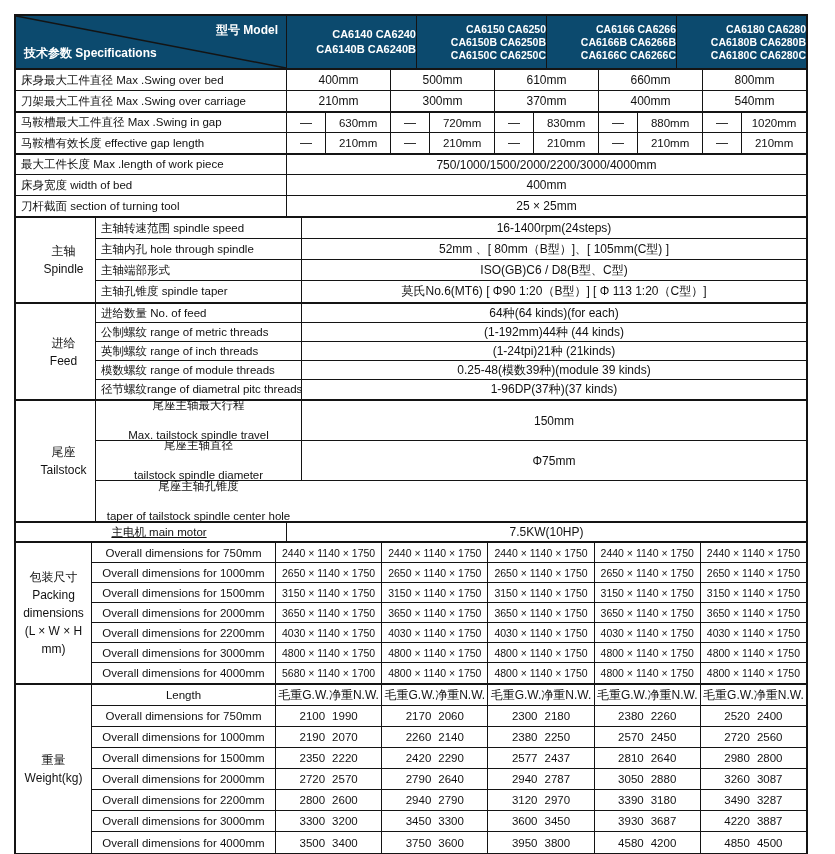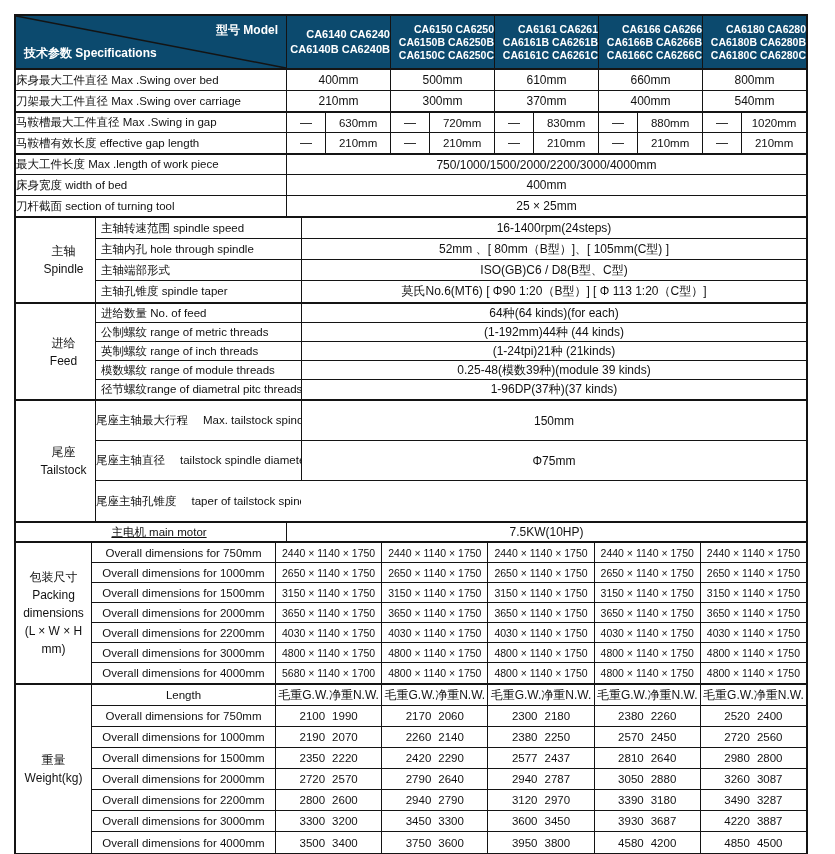--- a/index.html
+++ b/index.html
@@ -8,21 +8,21 @@
   .page { position:relative; width:835px; height:854px; background:#fff; }
   .spec-table { position:absolute; left:14px; top:14px; width:794px; border:2px solid #141414; background:#fff; }
 
   .row { display:flex; width:100%; border-bottom:1px solid #141414; }
   .row:last-child { border-bottom:none; }
   .bt { border-top:1px solid #141414; }
 
   .h54{height:54px} .h21{height:21px} .h19{height:19px} .h40{height:40px} .h20{height:20px}
 
   .cell { display:flex; align-items:center; justify-content:center; overflow:hidden; }
-  .label-cell { width:270px; flex:none; justify-content:flex-start; font-size:11.5px; white-space:nowrap; }
+  .label-cell { width:270px; flex:none; justify-content:flex-start; padding-left:5px; font-size:11.5px; white-space:nowrap; }
   .val { flex:1 1 0; border-left:1px solid #141414; font-size:12px; text-align:center; white-space:nowrap; }
   .val.small { font-size:10.5px; }
 
   
   .header-row { background:#0c4a6e; color:#fff; font-weight:bold; border-bottom:2px solid #141414; }
   .corner { position:relative; width:270px; flex:none; }
   .corner svg { position:absolute; left:0; top:0; width:100%; height:100%; }
   .corner .tr { position:absolute; right:8px; top:6px; font-size:12px; }
   .corner .bl { position:absolute; left:8px; bottom:6px; font-size:12px; }
   .model-cell { flex:1 1 0; border-left:1px solid #141414; display:flex; flex-direction:column; align-items:flex-end; justify-content:center; font-size:10.5px; line-height:13px; white-space:nowrap; }
@@ -33,21 +33,21 @@
   .split .dash { width:38%; border-right:1px solid #141414; display:flex; align-items:center; justify-content:center; font-size:12px; }
   .split .sv { width:62%; display:flex; align-items:center; justify-content:center; font-size:11.5px; white-space:nowrap; }
 
   
   .section { display:flex; width:100%; border-bottom:1px solid #141414; }
   .group-col { flex:none; border-right:1px solid #141414; display:flex; flex-direction:column; align-items:center; justify-content:center; font-size:12px; line-height:18px; text-align:center; }
   .gw64 { width:64px;margin-left:16px; } .gw86 { width:76px; }
   .section-rows { flex:1 1 auto; display:flex; flex-direction:column; }
   .section-rows .row:last-child { border-bottom:none; }
   .param-label { width:205px; flex:none; justify-content:flex-start; padding-left:5px; font-size:11.5px; white-space:nowrap; }
-  .param-label.center { justify-content:space-between; padding-left:0; flex-direction:row; line-height:15px; text-align:center;gap:15px; }
+  .param-label.center { justify-content:center; padding-left:0; flex-direction:column; line-height:15px; text-align:center;gap:15px; }
   .dim-label { width:183px; flex:none; font-size:11.5px; white-space:nowrap; }
   .pair { flex:1 1 0; border-left:1px solid #141414; display:flex; align-items:center; justify-content:center; gap:7px; font-size:11.5px; white-space:nowrap; }
   .pair span { display:inline-block; }
 </style>
 </head>
 <body>
 
 <div class="page">
   <div class="spec-table">
       <div class="row header-row h54">
@@ -61,25 +61,20 @@
         <div class="model-cell two">
           <div class="model-line">CA6140 CA6240</div>
           <div class="model-line">CA6140B CA6240B</div>
         </div>
         <div class="model-cell">
           <div class="model-line">CA6150 CA6250</div>
           <div class="model-line">CA6150B CA6250B</div>
           <div class="model-line">CA6150C CA6250C</div>
         </div>
         <div class="model-cell">
-          <div class="model-line">CA6161  CA6261</div>
-          <div class="model-line">CA6161B CA6261B</div>
-          <div class="model-line">CA6161C CA6261C</div>
-        </div>
-        <div class="model-cell">
           <div class="model-line">CA6166  CA6266</div>
           <div class="model-line">CA6166B CA6266B</div>
           <div class="model-line">CA6166C CA6266C</div>
         </div>
         <div class="model-cell">
           <div class="model-line">CA6180 CA6280</div>
           <div class="model-line">CA6180B CA6280B</div>
           <div class="model-line">CA6180C CA6280C</div>
         </div>
       </div>

